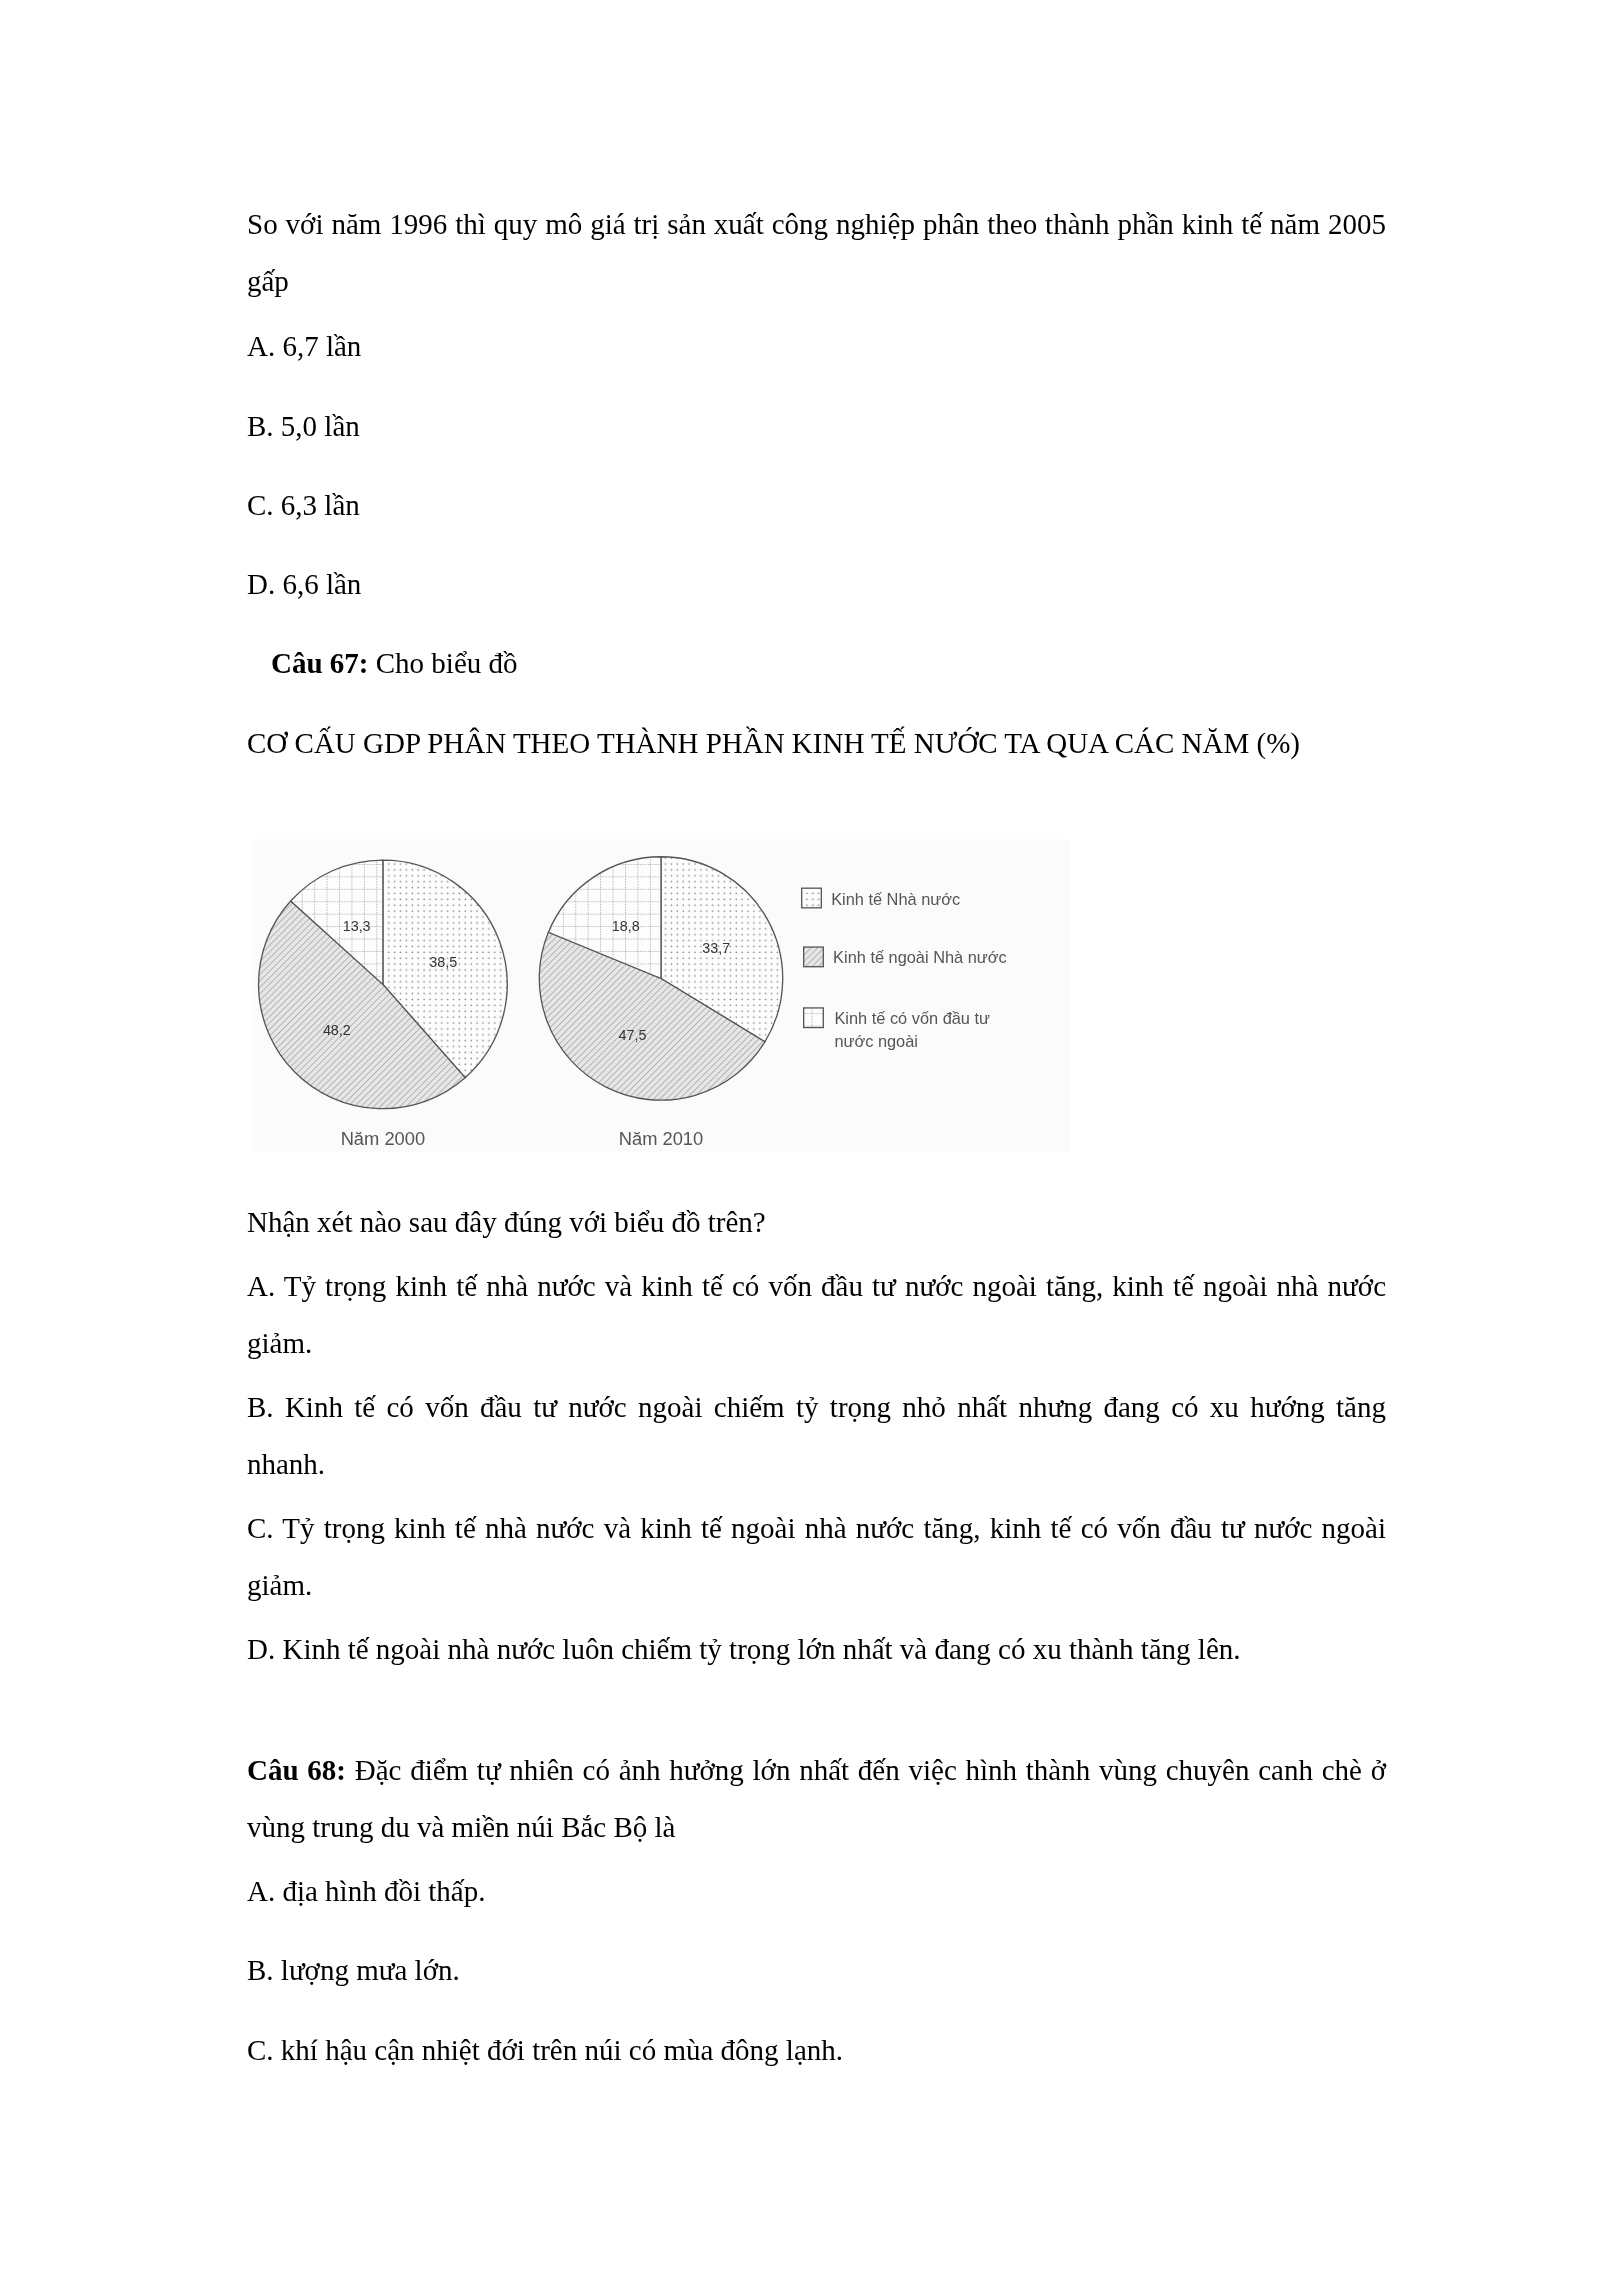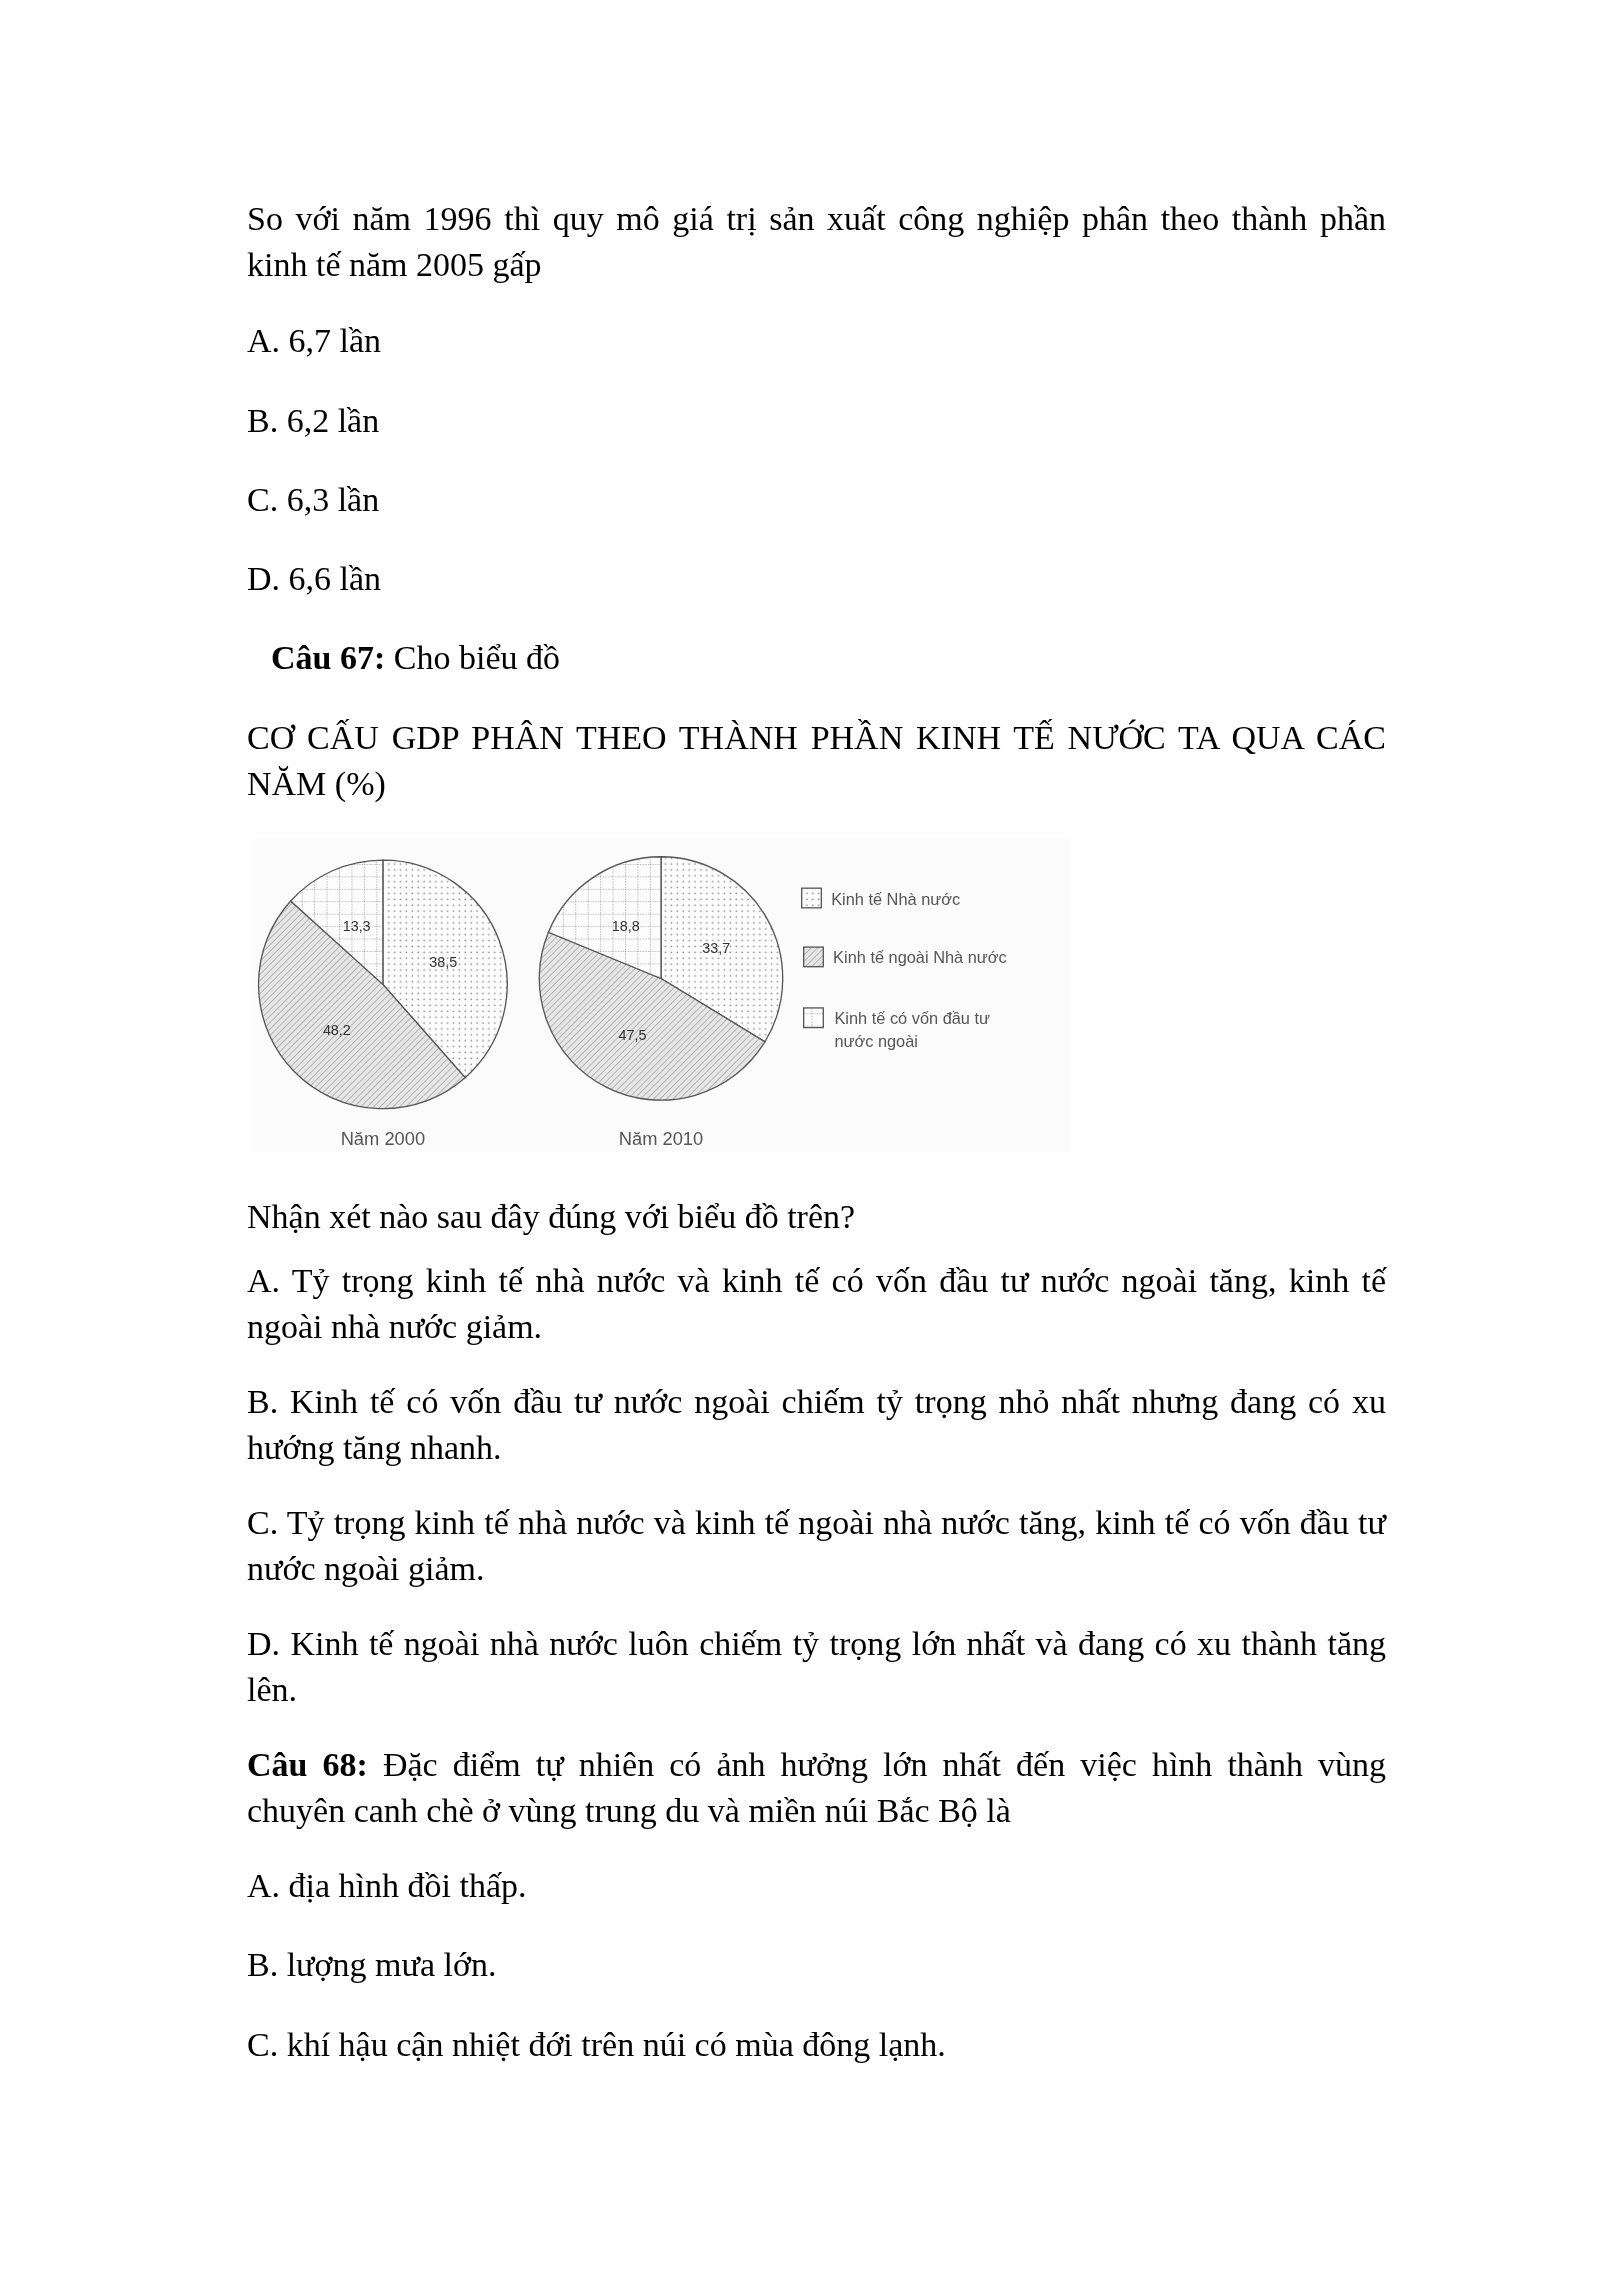--- a/index.html
+++ b/index.html
@@ -1,32 +1,32 @@
 <!DOCTYPE html>
 <html style="font-size:10.5px"><head>
 <meta charset="utf-8">
 <style>
   html, body { margin:0; padding:0; background:#ffffff; }
   body { width:1623px; height:2295px; position:relative; overflow:hidden;
          font-family:"Liberation Serif", "DejaVu Serif", serif; color:#000; }
-  .p { position:absolute; left:247px; width:1139px; font-size:34px; line-height:46px;
+  .p { position:absolute; left:247px; width:1139px; font-size:29px; line-height:57px;
        text-align:justify; margin:0; }
   .bold { font-weight:bold; }
   #chart-wrap { position:absolute; left:252px; top:839px; width:818px; height:313px; background:#fbfbfb; }
   #chart-wrap svg { position:absolute; left:0; top:0; }
   .slice-label { font-family:"Liberation Sans", "DejaVu Sans", sans-serif; font-size:22px; fill:#333; }
   .year-label { font-family:"Liberation Sans", "DejaVu Sans", sans-serif; font-size:28px; fill:#555; }
   .legend-text { font-family:"Liberation Sans", "DejaVu Sans", sans-serif; font-size:25px; fill:#555; }
 </style>
 </head>
 <body>
 
 <p class="p" style="top:196px;">So với năm 1996 thì quy mô giá trị sản xuất công nghiệp phân theo thành phần kinh tế năm 2005 gấp</p>
 <p class="p" style="top:318px;">A. 6,7 lần</p>
-<p class="p" style="top:398px;">B. 6,2 lần</p>
+<p class="p" style="top:398px;">B. 5,0 lần</p>
 <p class="p" style="top:477px;">C. 6,3 lần</p>
 <p class="p" style="top:556px;">D. 6,6 lần</p>
 
 <p class="p" style="top:635px;margin-left:24px;"><span class="bold">Câu 67:</span><span> Cho biểu đồ</span></p>
 <p class="p" style="top:715px;">CƠ CẤU GDP PHÂN THEO THÀNH PHẦN KINH TẾ NƯỚC TA QUA CÁC NĂM (%)</p>
 
 <div id="chart-wrap">
   <svg width="818" height="313" viewBox="0 0 1250 478">
     <defs>
       <pattern id="pat-dots" width="9" height="9" patternUnits="userSpaceOnUse">

